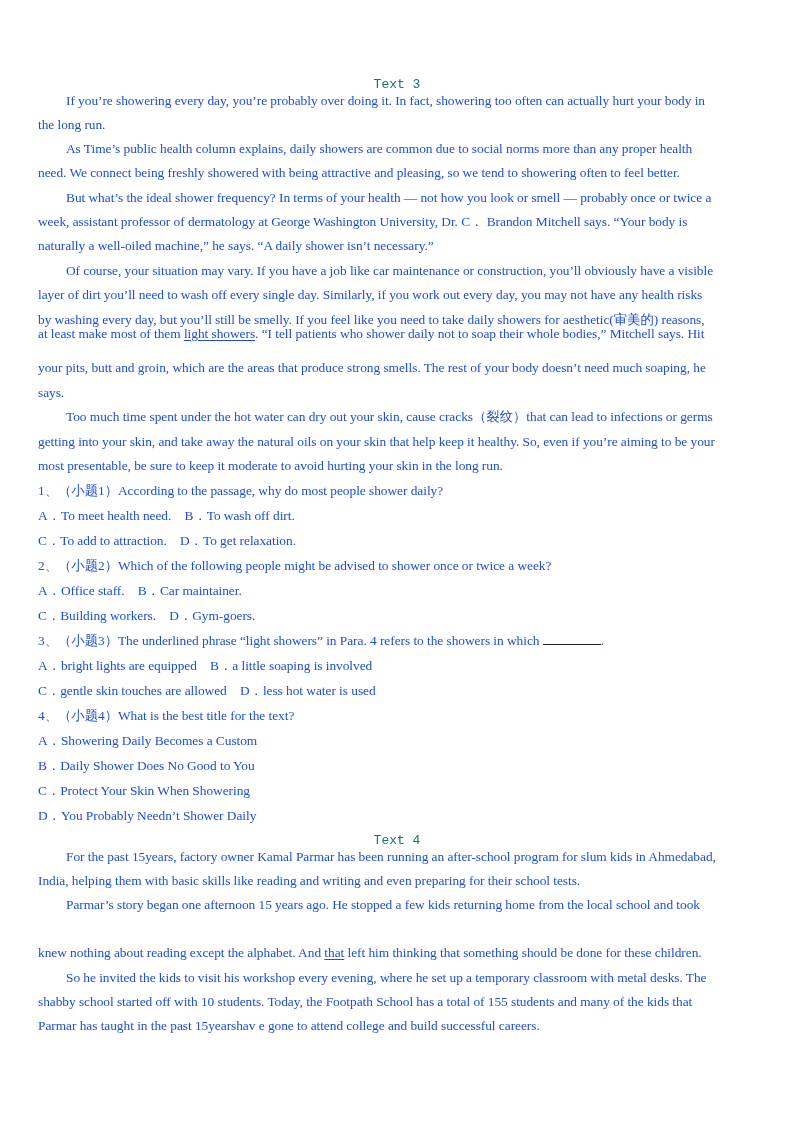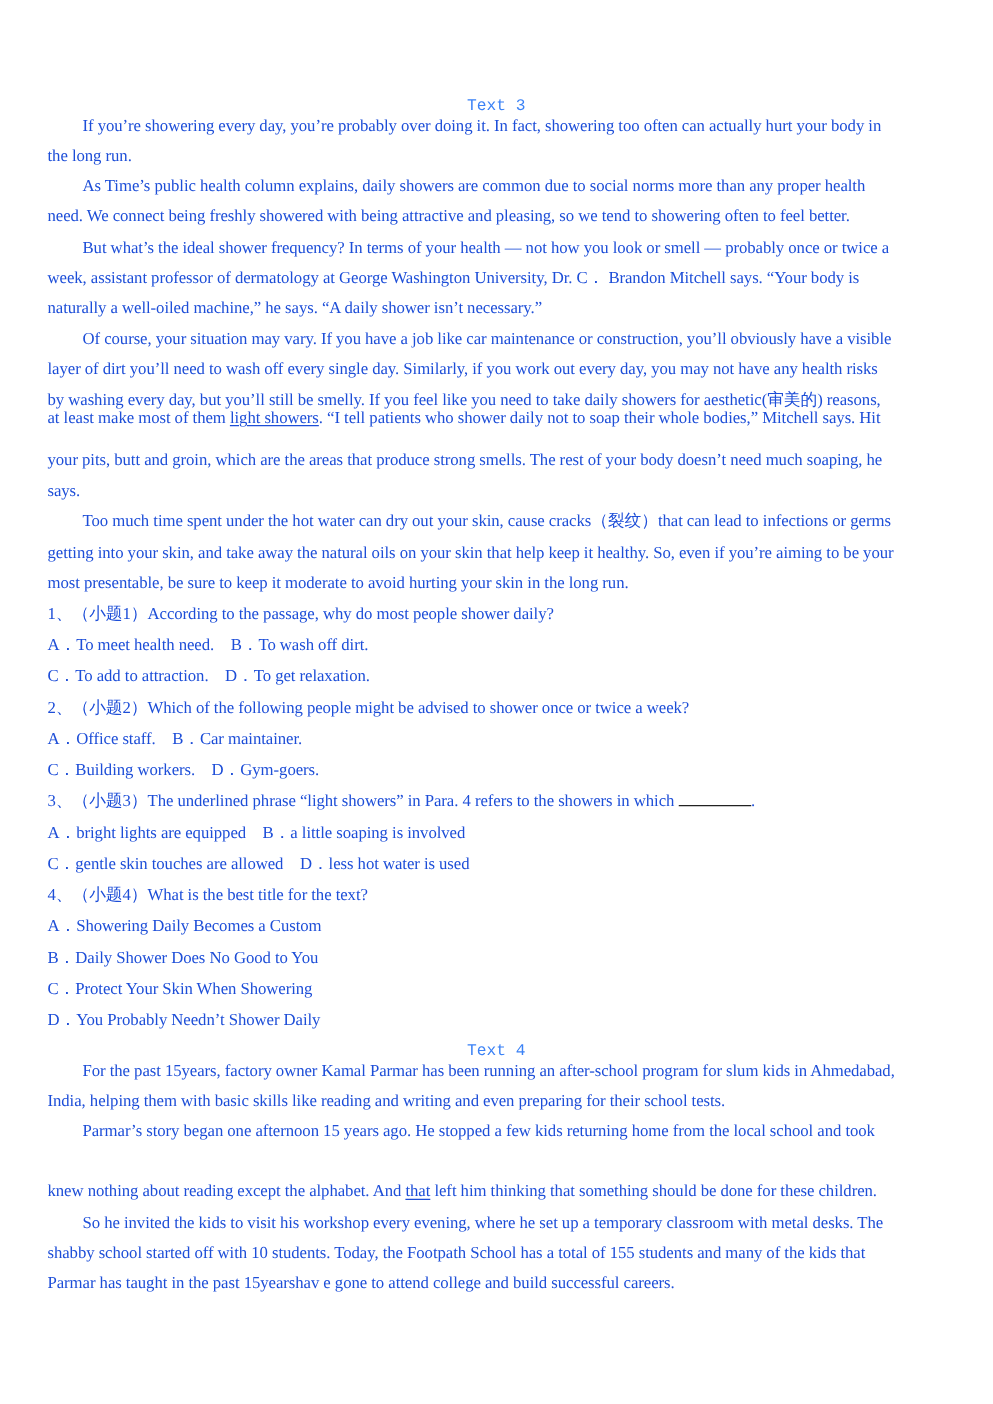--- a/index.html
+++ b/index.html
@@ -16,21 +16,21 @@
       line-height: 16px;
       letter-spacing: -0.05px;
     }
     .indent { left: 66px; }
     .heading {
       position: absolute;
       left: 0; width: 794px;
       text-align: center;
       font-family: "Liberation Mono", "DejaVu Sans Mono", monospace;
       font-size: 13px;
-      color: #3b82f6;
+      color: #0f766e;
       line-height: 16px;
     }
     .u { text-decoration: underline; text-underline-offset: 2px; }
     .blank { display: inline-block; width: 58px; border-bottom: 1px solid #222; height: 11px; vertical-align: baseline; }
   </style>
 </head>
 <body>
 
 <div class="page">
 

